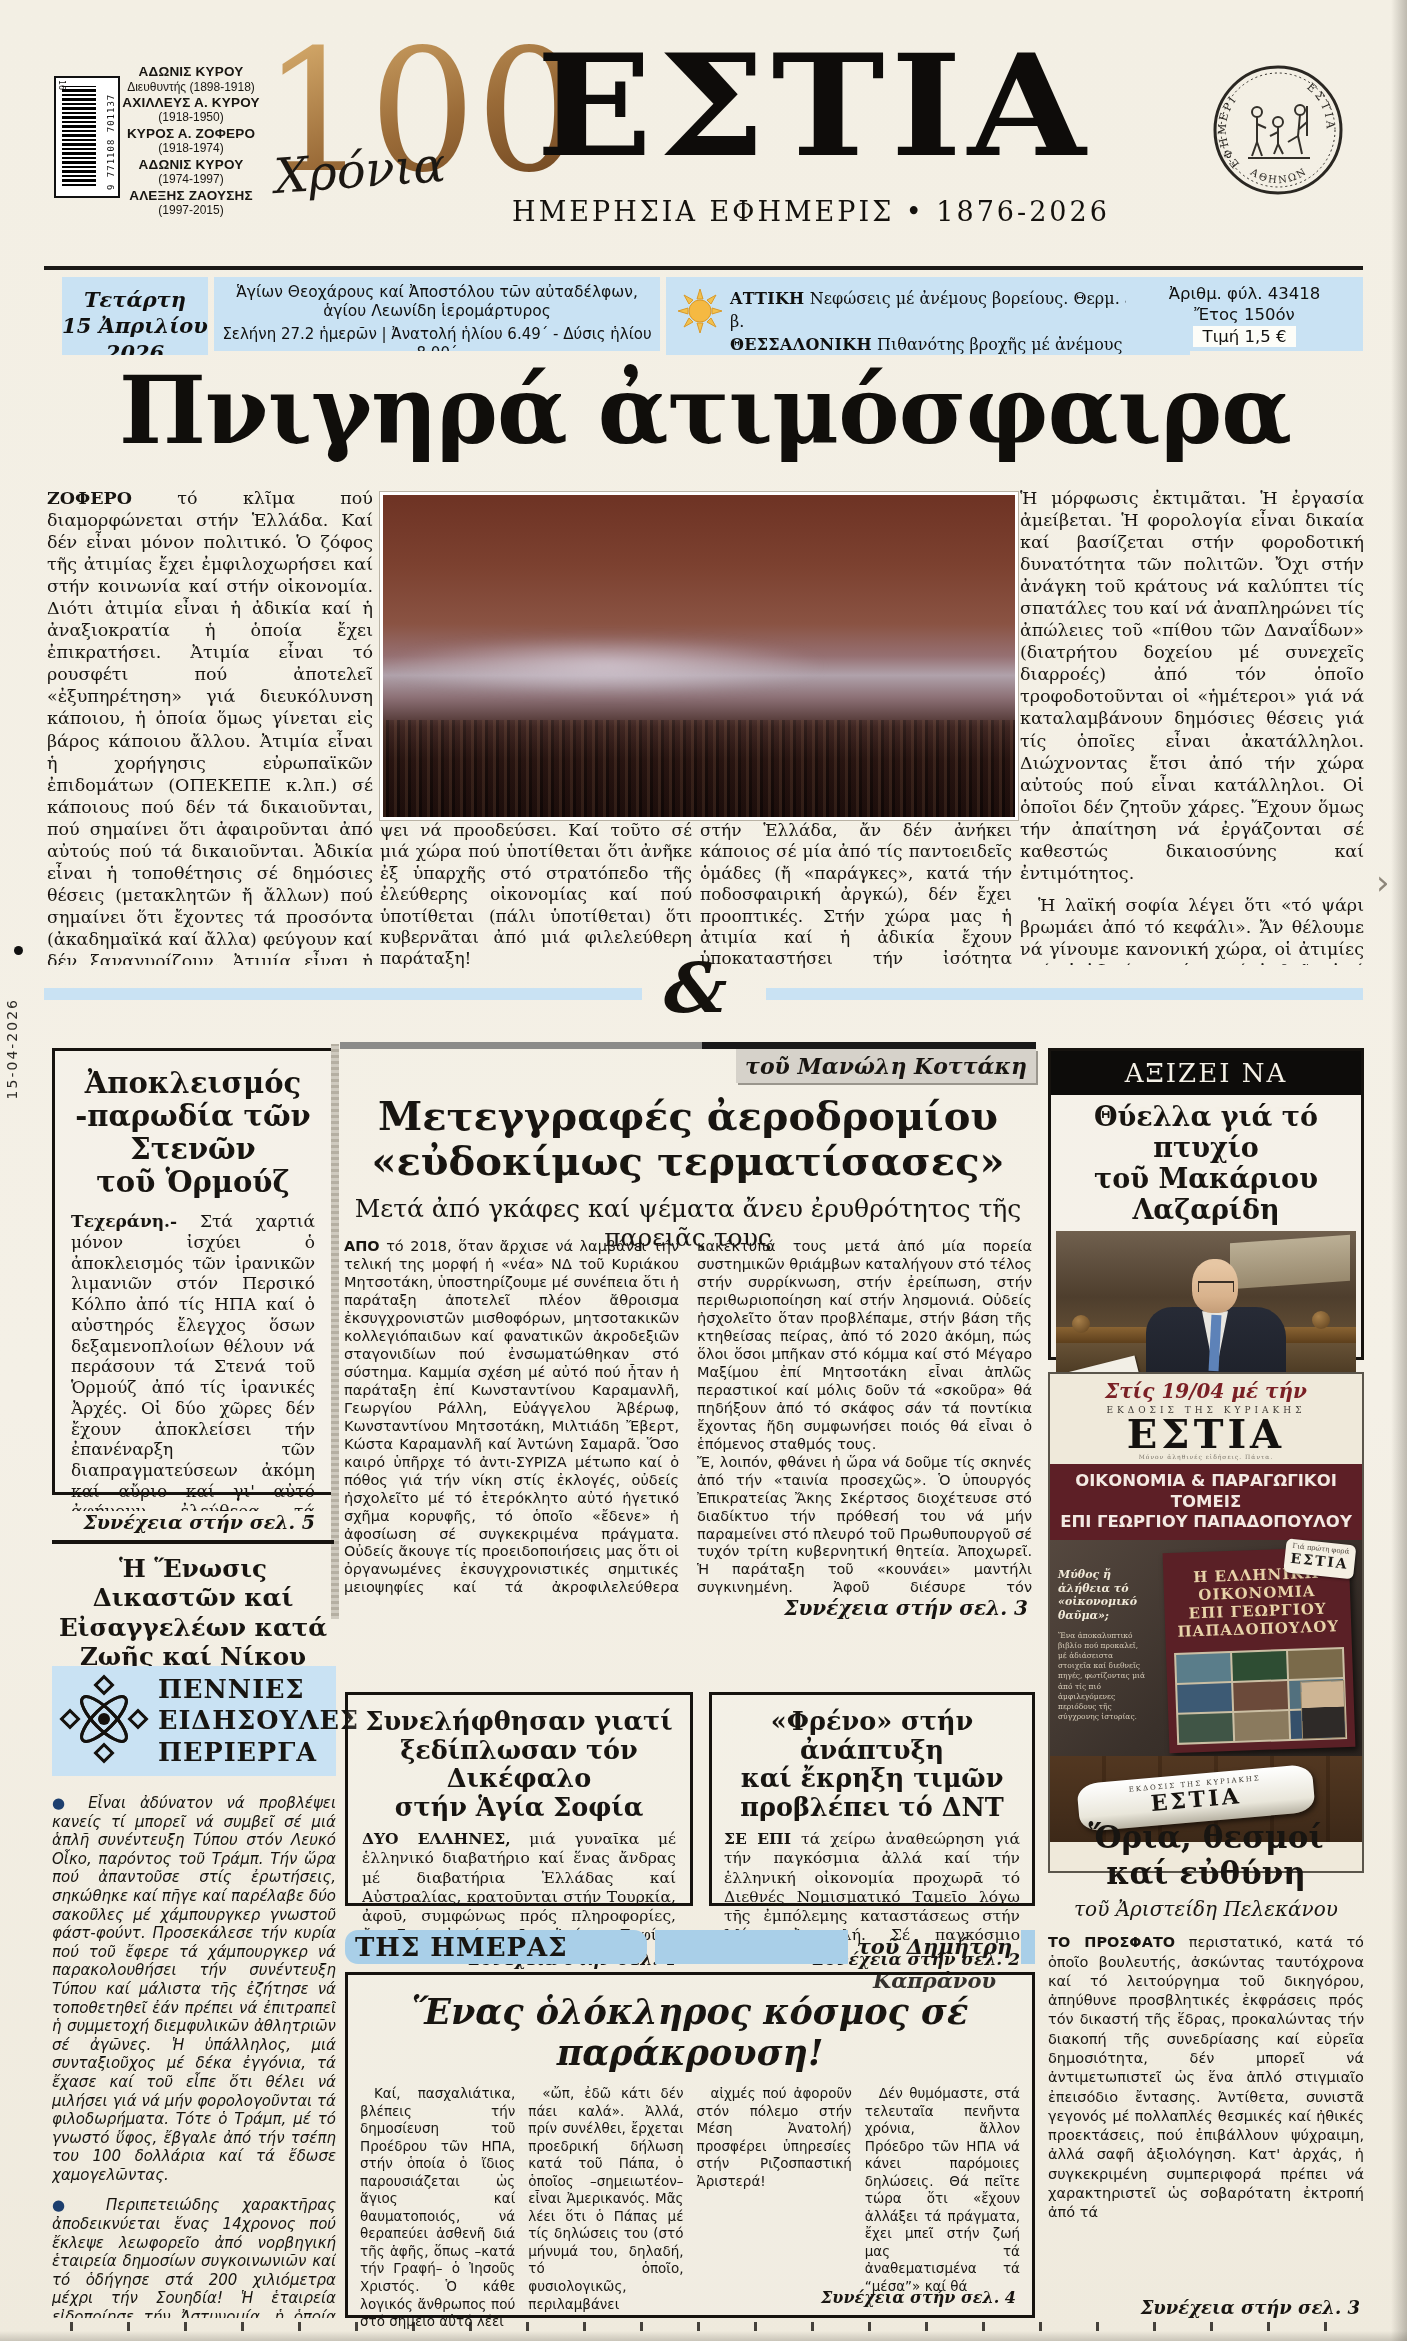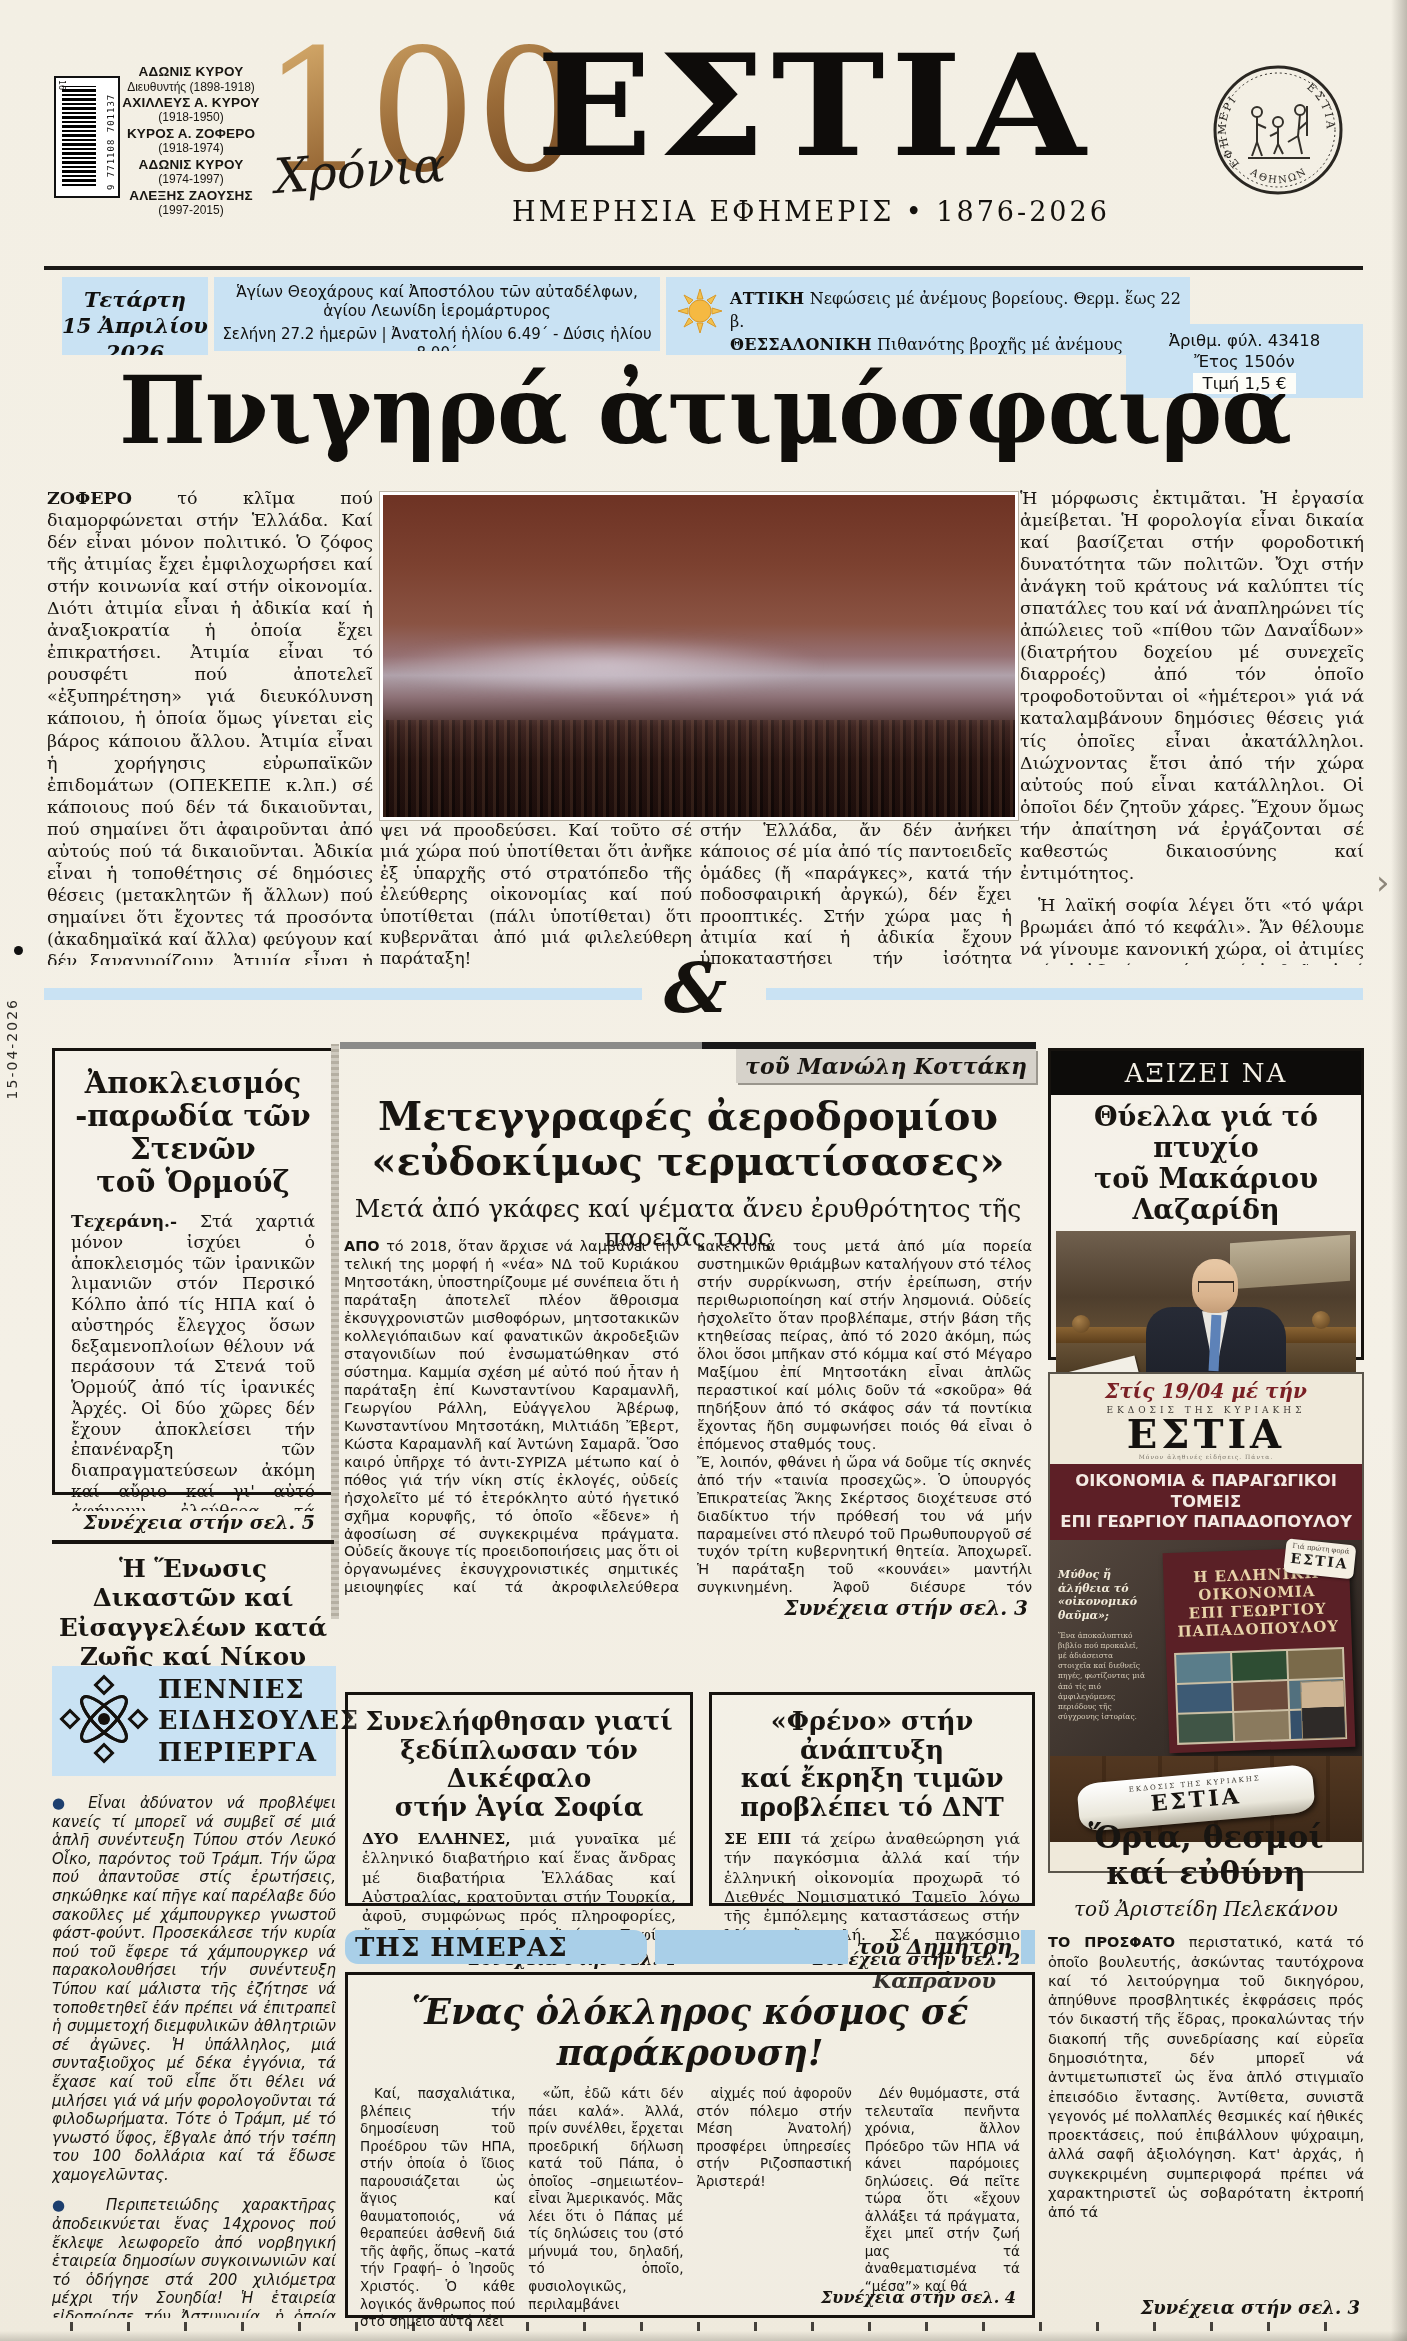--- a/index.html
+++ b/index.html
@@ -28,21 +28,21 @@
   .seal{left:1210px;top:62px;}
   
   .rule-top{left:44px;top:266px;width:1319px;height:4px;background:#1c1a17;}
   .ibox{top:277px;height:68px;background:#c9e2f3;color:#10100f;overflow:hidden;}
   .ib-date{left:62px;width:146px;text-align:center;font-style:italic;font-weight:bold;font-size:21px;line-height:1.25;padding-top:10px;}
   .ib-saints{left:214px;width:446px;text-align:center;font-family:"DejaVu Sans",sans-serif;font-size:15.5px;line-height:1.25;padding-top:6px;}
   .ib-saints .astro{font-size:15px;margin-top:3px;}
   .ib-weather{left:666px;width:452px;font-size:16px;line-height:1.45;padding:10px 8px 0 64px;}
   .ib-weather b{letter-spacing:.3px;}
   .sun{position:absolute;left:10px;top:10px;}
-  .ib-issue{left:1126px;width:237px;text-align:center;font-family:"DejaVu Sans",sans-serif;font-size:16.5px;line-height:1.3;padding-top:6px;margin-top:47px;}
+  .ib-issue{left:1126px;width:237px;text-align:center;font-family:"DejaVu Sans",sans-serif;font-size:16.5px;line-height:1.3;padding-top:6px;}
   .price-chip{display:inline-block;background:#fdfdf8;padding:0 10px;}
   
   .headline{left:110px;top:356px;width:1190px;text-align:center;font-size:92px;font-weight:bold;letter-spacing:-1px;
     transform:scaleY(1.02);color:#100e0b;}
   .flow{font-size:17.5px;line-height:1.26;text-align:justify;overflow:hidden;}
   .flow p{margin:0;}
   .flow p + p{text-indent:18px;margin-top:10px;}
   .lead-c1{left:47px;top:487px;width:326px;height:478px;}
   .lead-cA{left:380px;top:820px;width:312px;height:150px;font-size:17px;}
   .lead-cB{left:700px;top:820px;width:312px;height:150px;font-size:17px;}

